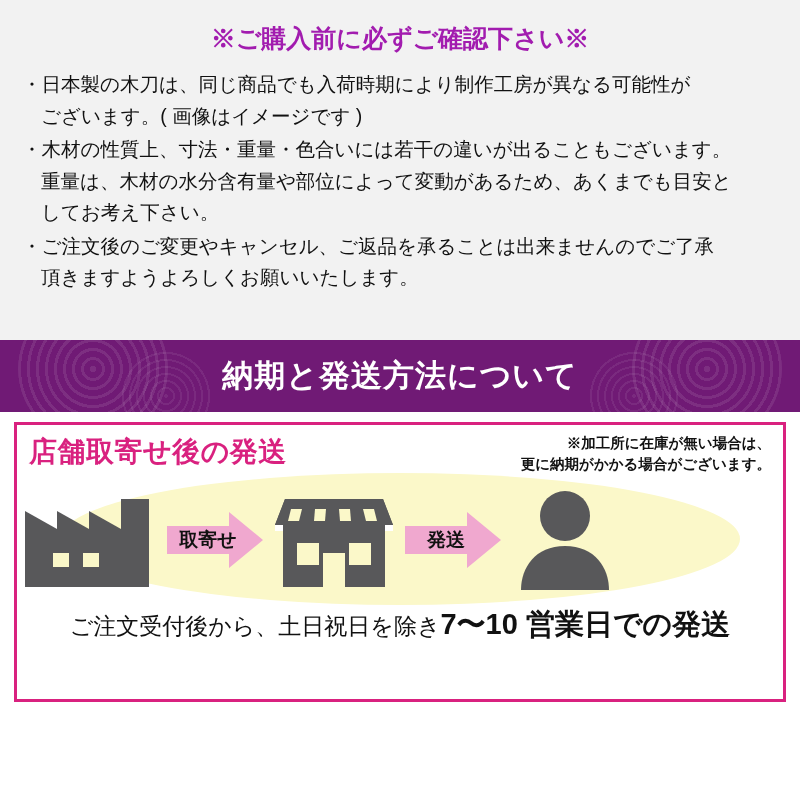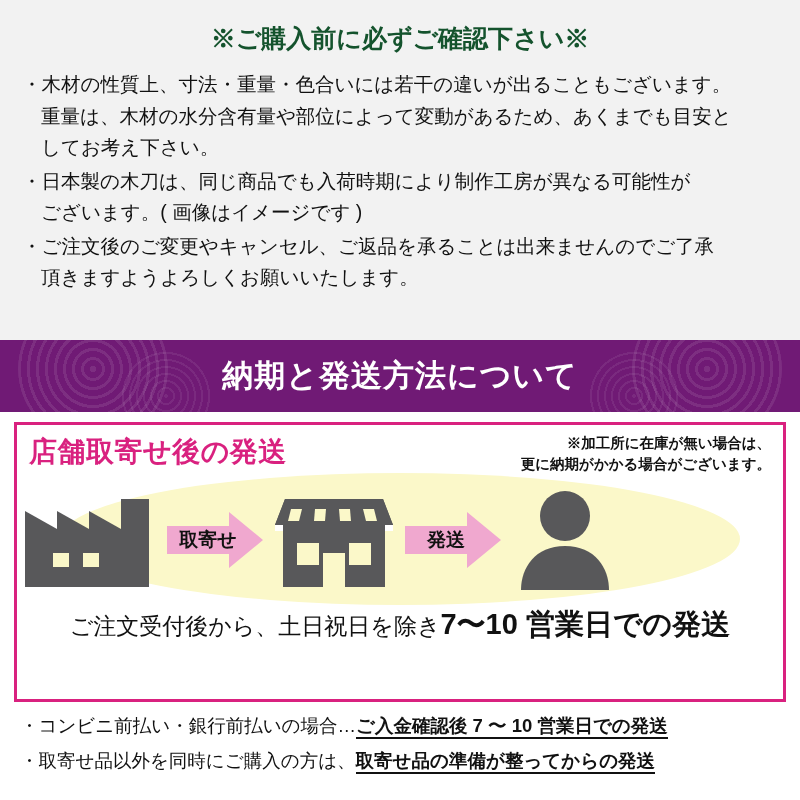--- a/index.html
+++ b/index.html
@@ -28,21 +28,21 @@
     width: 800px;
     height: 340px;
     background: #f2f2f2;
     box-sizing: border-box;
     padding: 18px 22px 0 22px;
   }
   .notice-title {
     text-align: center;
     font-size: 25px;
     font-weight: bold;
-    color: #14532d;
+    color: #a21caf;
     letter-spacing: 0px;
     margin: 4px 0 14px 0;
   }
   .notice-list {
     margin: 0;
     padding: 0;
     list-style: none;
   }
   .notice-item {
     font-size: 19.5px;
@@ -231,27 +231,27 @@
 </style>
 </head>
 <body>
 
 <div class="page">
 
   <section class="notice">
     <div class="notice-title">※ご購入前に必ずご確認下さい※</div>
     <ul class="notice-list">
       <li class="notice-item">
+        <span>・日本製の木刀は、同じ商品でも入荷時期により制作工房が異なる可能性が</span>
+        <span class="indent">ございます。( 画像はイメージです )</span>
+      </li>
+      <li class="notice-item">
         <span>・木材の性質上、寸法・重量・色合いには若干の違いが出ることもございます。</span>
         <span class="indent">重量は、木材の水分含有量や部位によって変動があるため、あくまでも目安と</span>
         <span class="indent">してお考え下さい。</span>
-      </li>
-      <li class="notice-item">
-        <span>・日本製の木刀は、同じ商品でも入荷時期により制作工房が異なる可能性が</span>
-        <span class="indent">ございます。( 画像はイメージです )</span>
       </li>
       <li class="notice-item">
         <span>・ご注文後のご変更やキャンセル、ご返品を承ることは出来ませんのでご了承</span>
         <span class="indent">頂きますようよろしくお願いいたします。</span>
       </li>
     </ul>
   </section>
 
   <section class="banner">
     <div class="banner-deco left"></div>
@@ -321,23 +321,15 @@
           </svg>
 
         </div>
       </div>
 
       <div class="ship-line">
         <span>ご注文受付後から、土日祝日を除き</span><span class="big">7〜10 営業日での発送</span>
       </div>
     </div>
 
-    <div class="ship-notes">
-      <div class="ship-note">
-        <span>・コンビニ前払い・銀行前払いの場合…</span><span class="ul">ご入金確認後 7 〜 10 営業日での発送</span>
-      </div>
-      <div class="ship-note">
-        <span>・取寄せ品以外を同時にご購入の方は、</span><span class="ul">取寄せ品の準備が整ってからの発送</span>
-      </div>
-    </div>
   </section>
 
 </div>
 
 </body></html>

